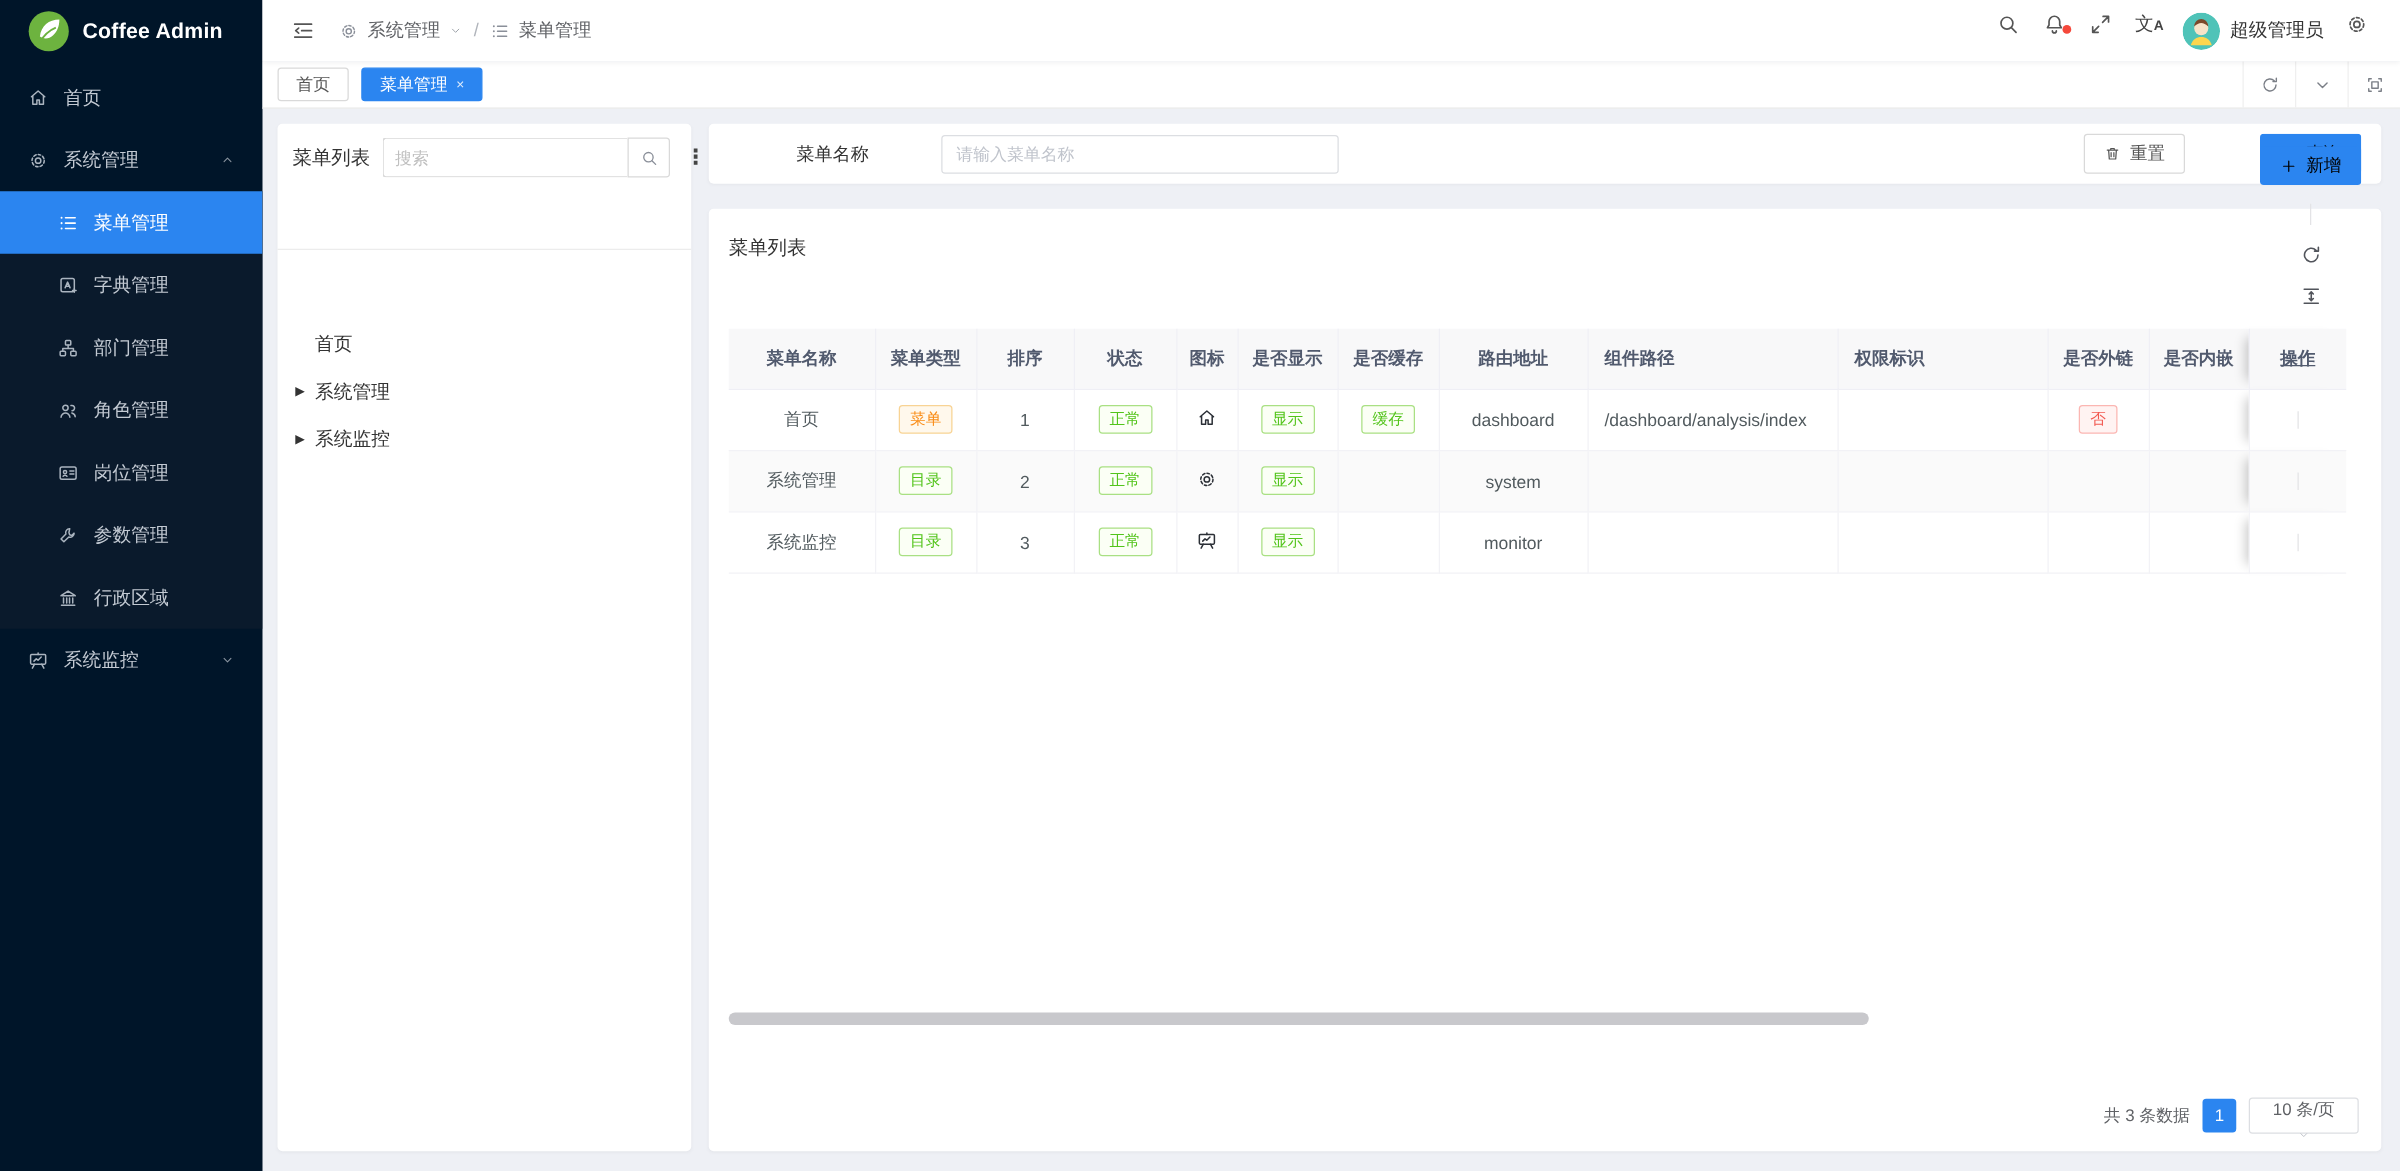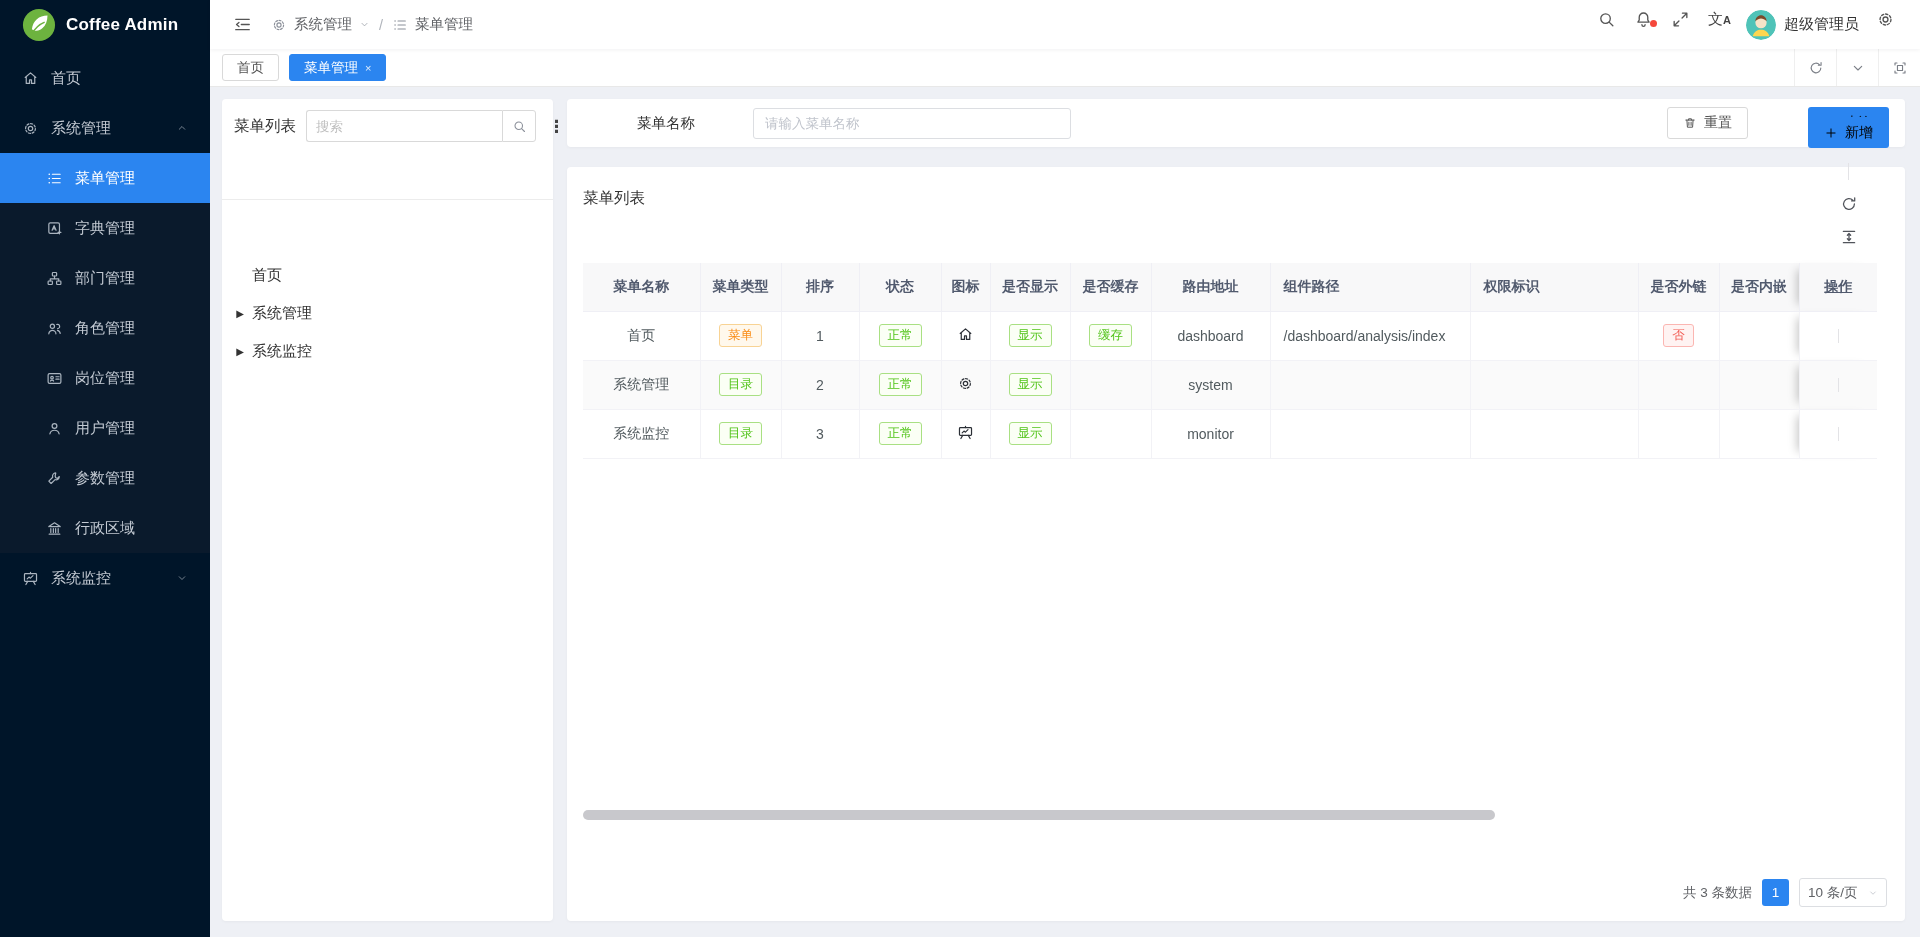--- a/index.html
+++ b/index.html
@@ -109,21 +109,21 @@
   .act-edit { color:#2b85f0; }
   .act-del { color:#f56c6c; }
   .act-sep { width:1px; height:14px; background:#e3e3e6; }
 
   .hscroll { margin-top:auto; height:10px; flex:none; padding-right:220px; }
   .hthumb { height:10px; width:84%; background:#c8c8cc; border-radius:6px; }
 
   .pager { flex:none; display:flex; align-items:center; justify-content:flex-end; gap:10px; padding:12px 2px 2px 0; }
   .pager-total { font-size:13.5px; color:#606266; }
   .page-num { width:27px; height:27px; background:#2b85f0; color:#fff; border-radius:3px; display:flex; align-items:center; justify-content:center; font-size:13.5px; cursor:pointer; }
-  .page-size { height:29px; min-width:88px; border:1px solid #dcdee2; border-radius:3px; background:#fff; display:flex; align-items:center; justify-content:space-between; gap:6px; padding:0 8px; font-size:13.5px; color:#606266; cursor:pointer; }
+  .page-size { height:29px; min-width:88px; border:1px solid #dcdee2; border-radius:3px; background:#fff; display:flex; align-items:center; justify-content:space-between; gap:6px; padding:0 8px; font-size:13.5px; color:#606266; cursor:pointer;flex-direction:column; }
   .page-size .dd { font-size:10px; color:#b6bac2; }
 </style>
 </head>
 <body>
 
 <aside class="sidebar">
   <div class="logo-row">
     <span class="logo-mark ico">
       <svg viewBox="0 0 36 36" style="width:34px;height:34px">
         <circle cx="18" cy="18" r="17" fill="#6db33f"></circle>
@@ -199,29 +199,20 @@
         </div>
         <div class="menu-item">
           <span class="ico">
             <svg viewBox="0 0 24 24" fill="none" stroke="currentColor" stroke-width="1.7" stroke-linecap="round" stroke-linejoin="round">
               <rect x="3" y="5" width="18" height="14" rx="2"></rect>
               <circle cx="8.5" cy="10.8" r="1.8"></circle>
               <path d="M6.3 15.6c.6-1.7 3.8-1.7 4.4 0M14 9.5h4.5M14 13h4.5"></path>
             </svg>
           </span>
           <span>岗位管理</span>
-        </div>
-        <div class="menu-item">
-          <span class="ico">
-            <svg viewBox="0 0 24 24" fill="none" stroke="currentColor" stroke-width="1.7" stroke-linecap="round" stroke-linejoin="round">
-              <circle cx="12" cy="8.4" r="3.4"></circle>
-              <path d="M5.5 19.5c.8-3.6 3.6-5 6.5-5s5.7 1.4 6.5 5"></path>
-            </svg>
-          </span>
-          <span>用户管理</span>
         </div>
         <div class="menu-item">
           <span class="ico">
             <svg viewBox="0 0 24 24" fill="none" stroke="currentColor" stroke-width="1.7" stroke-linecap="round" stroke-linejoin="round">
               <path d="M13.8 4.2a4.4 4.4 0 0 0-4.3 6L4 15.8 7.2 19l5.6-5.5a4.4 4.4 0 0 0 6-4.3l-2.6 2.6-2.5-.8-.8-2.5z"></path>
             </svg>
           </span>
           <span>参数管理</span>
         </div>
         <div class="menu-item">

